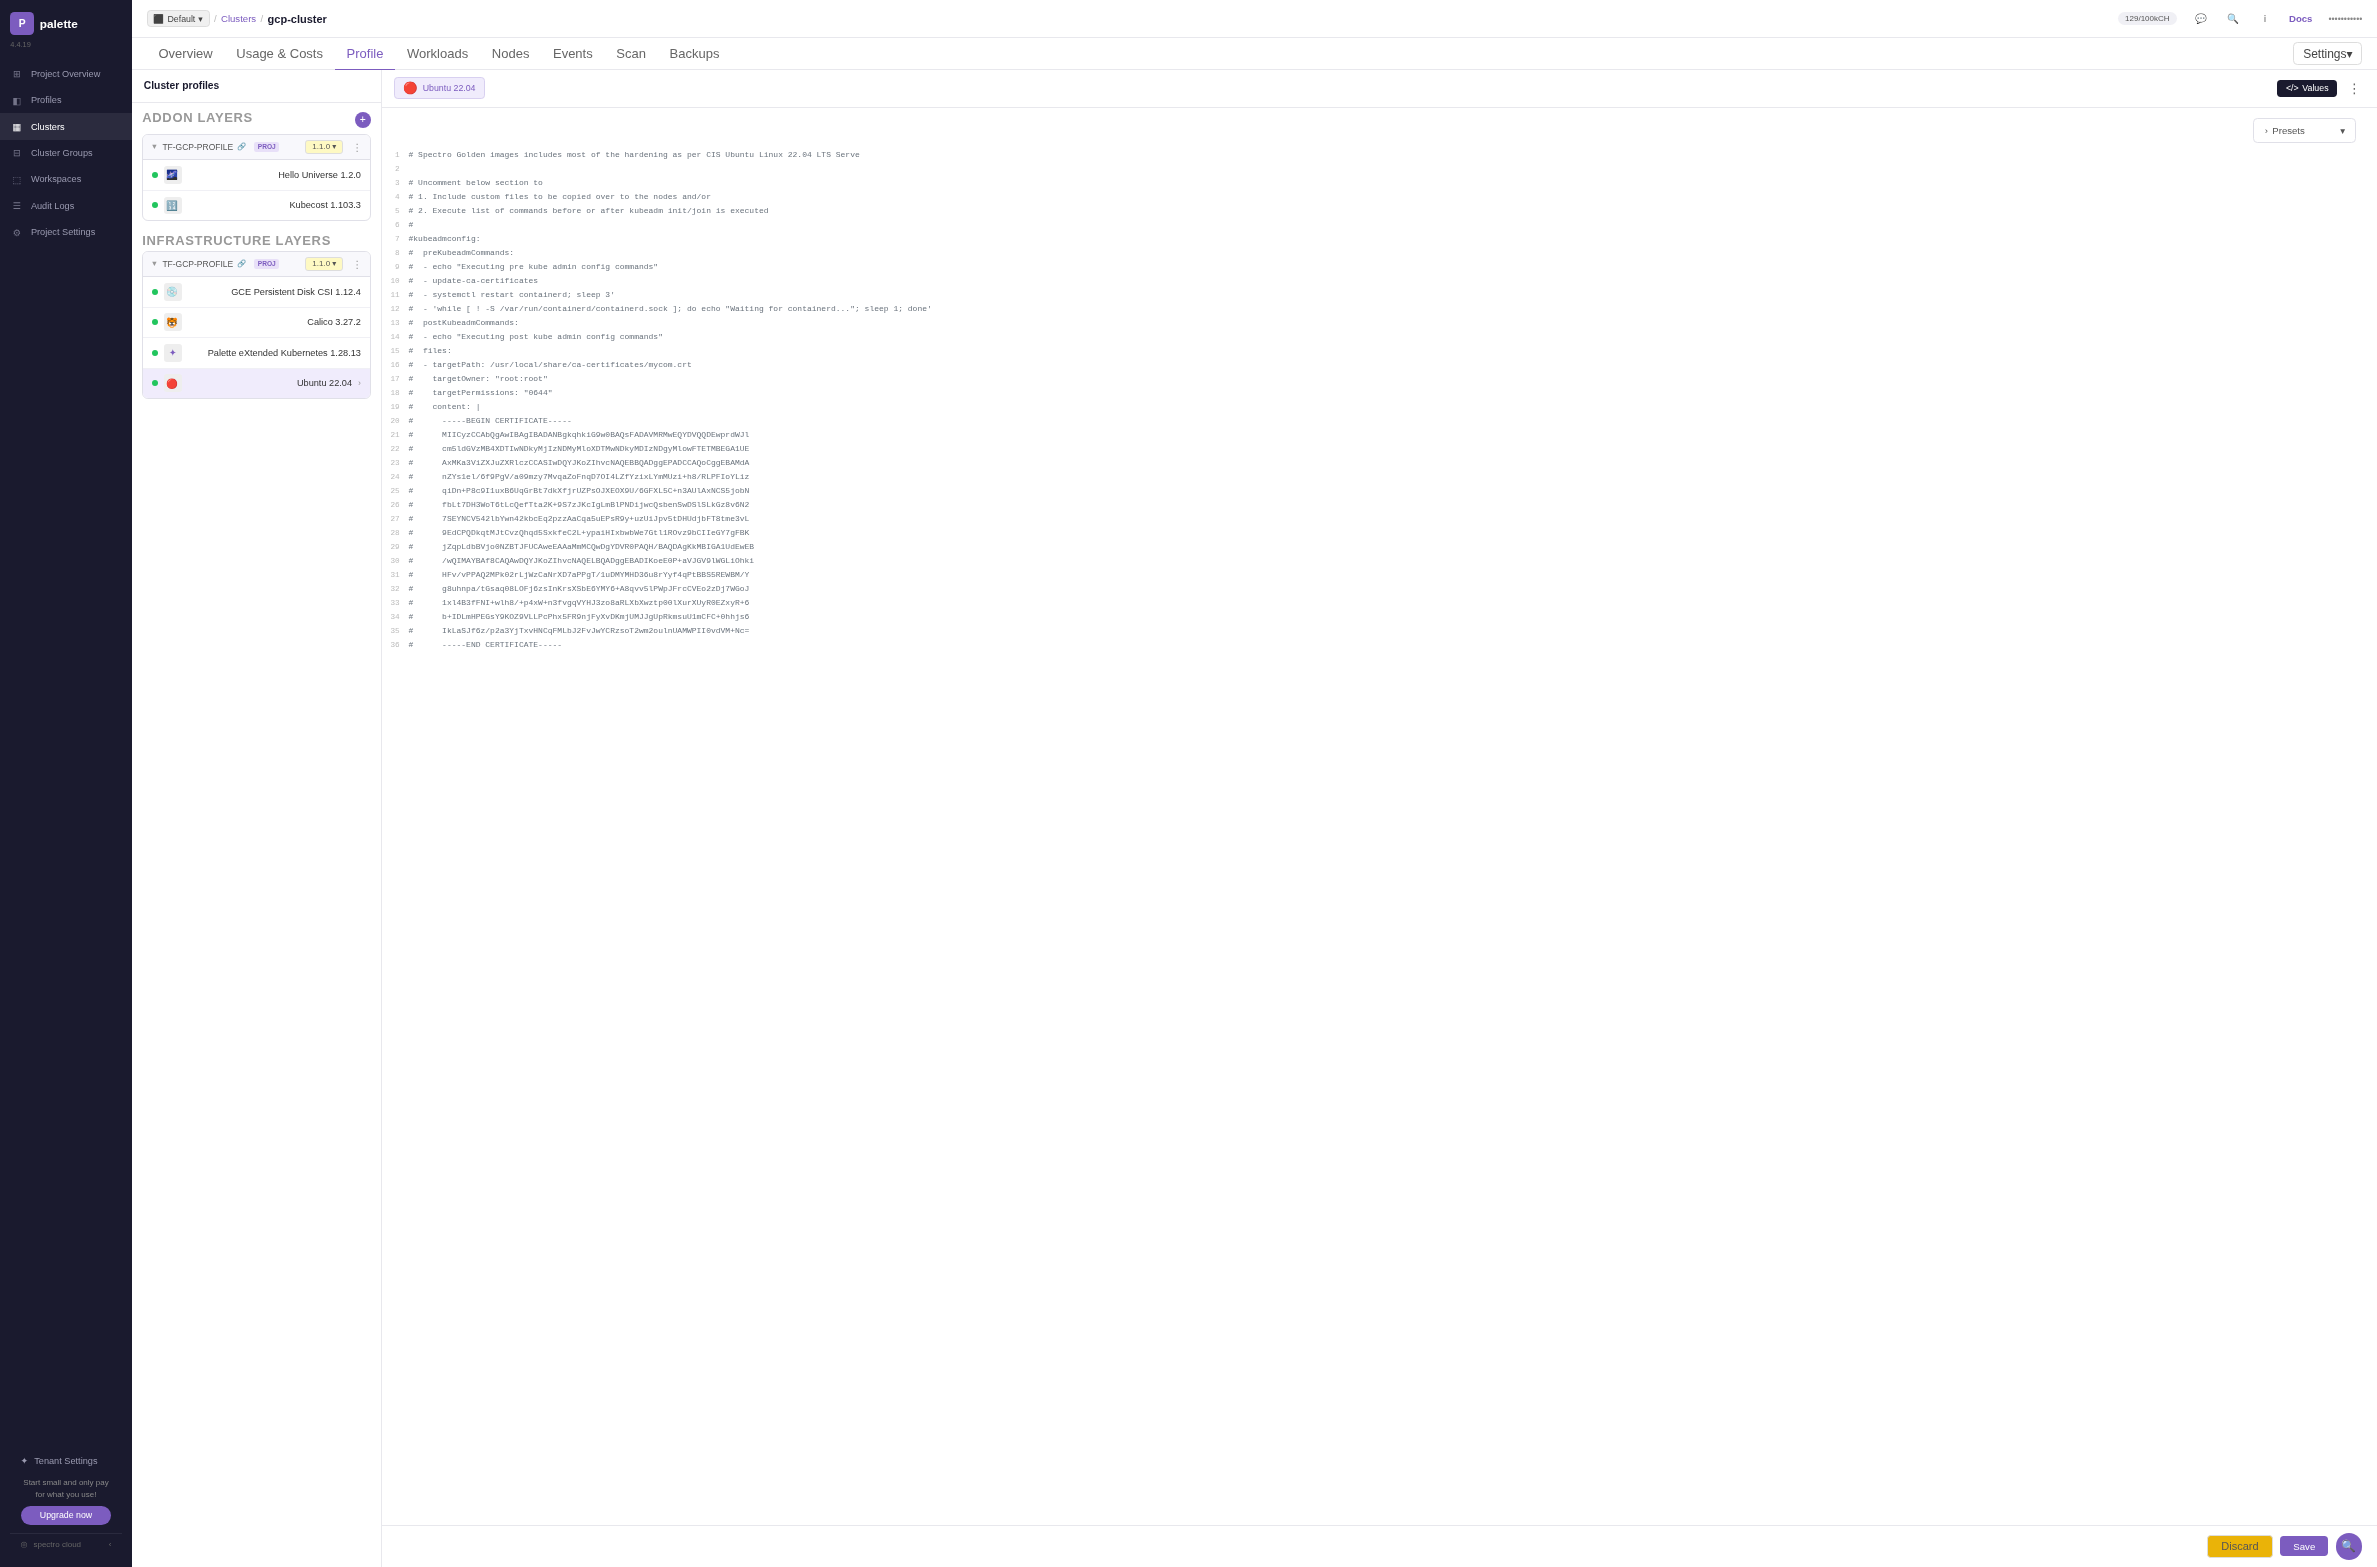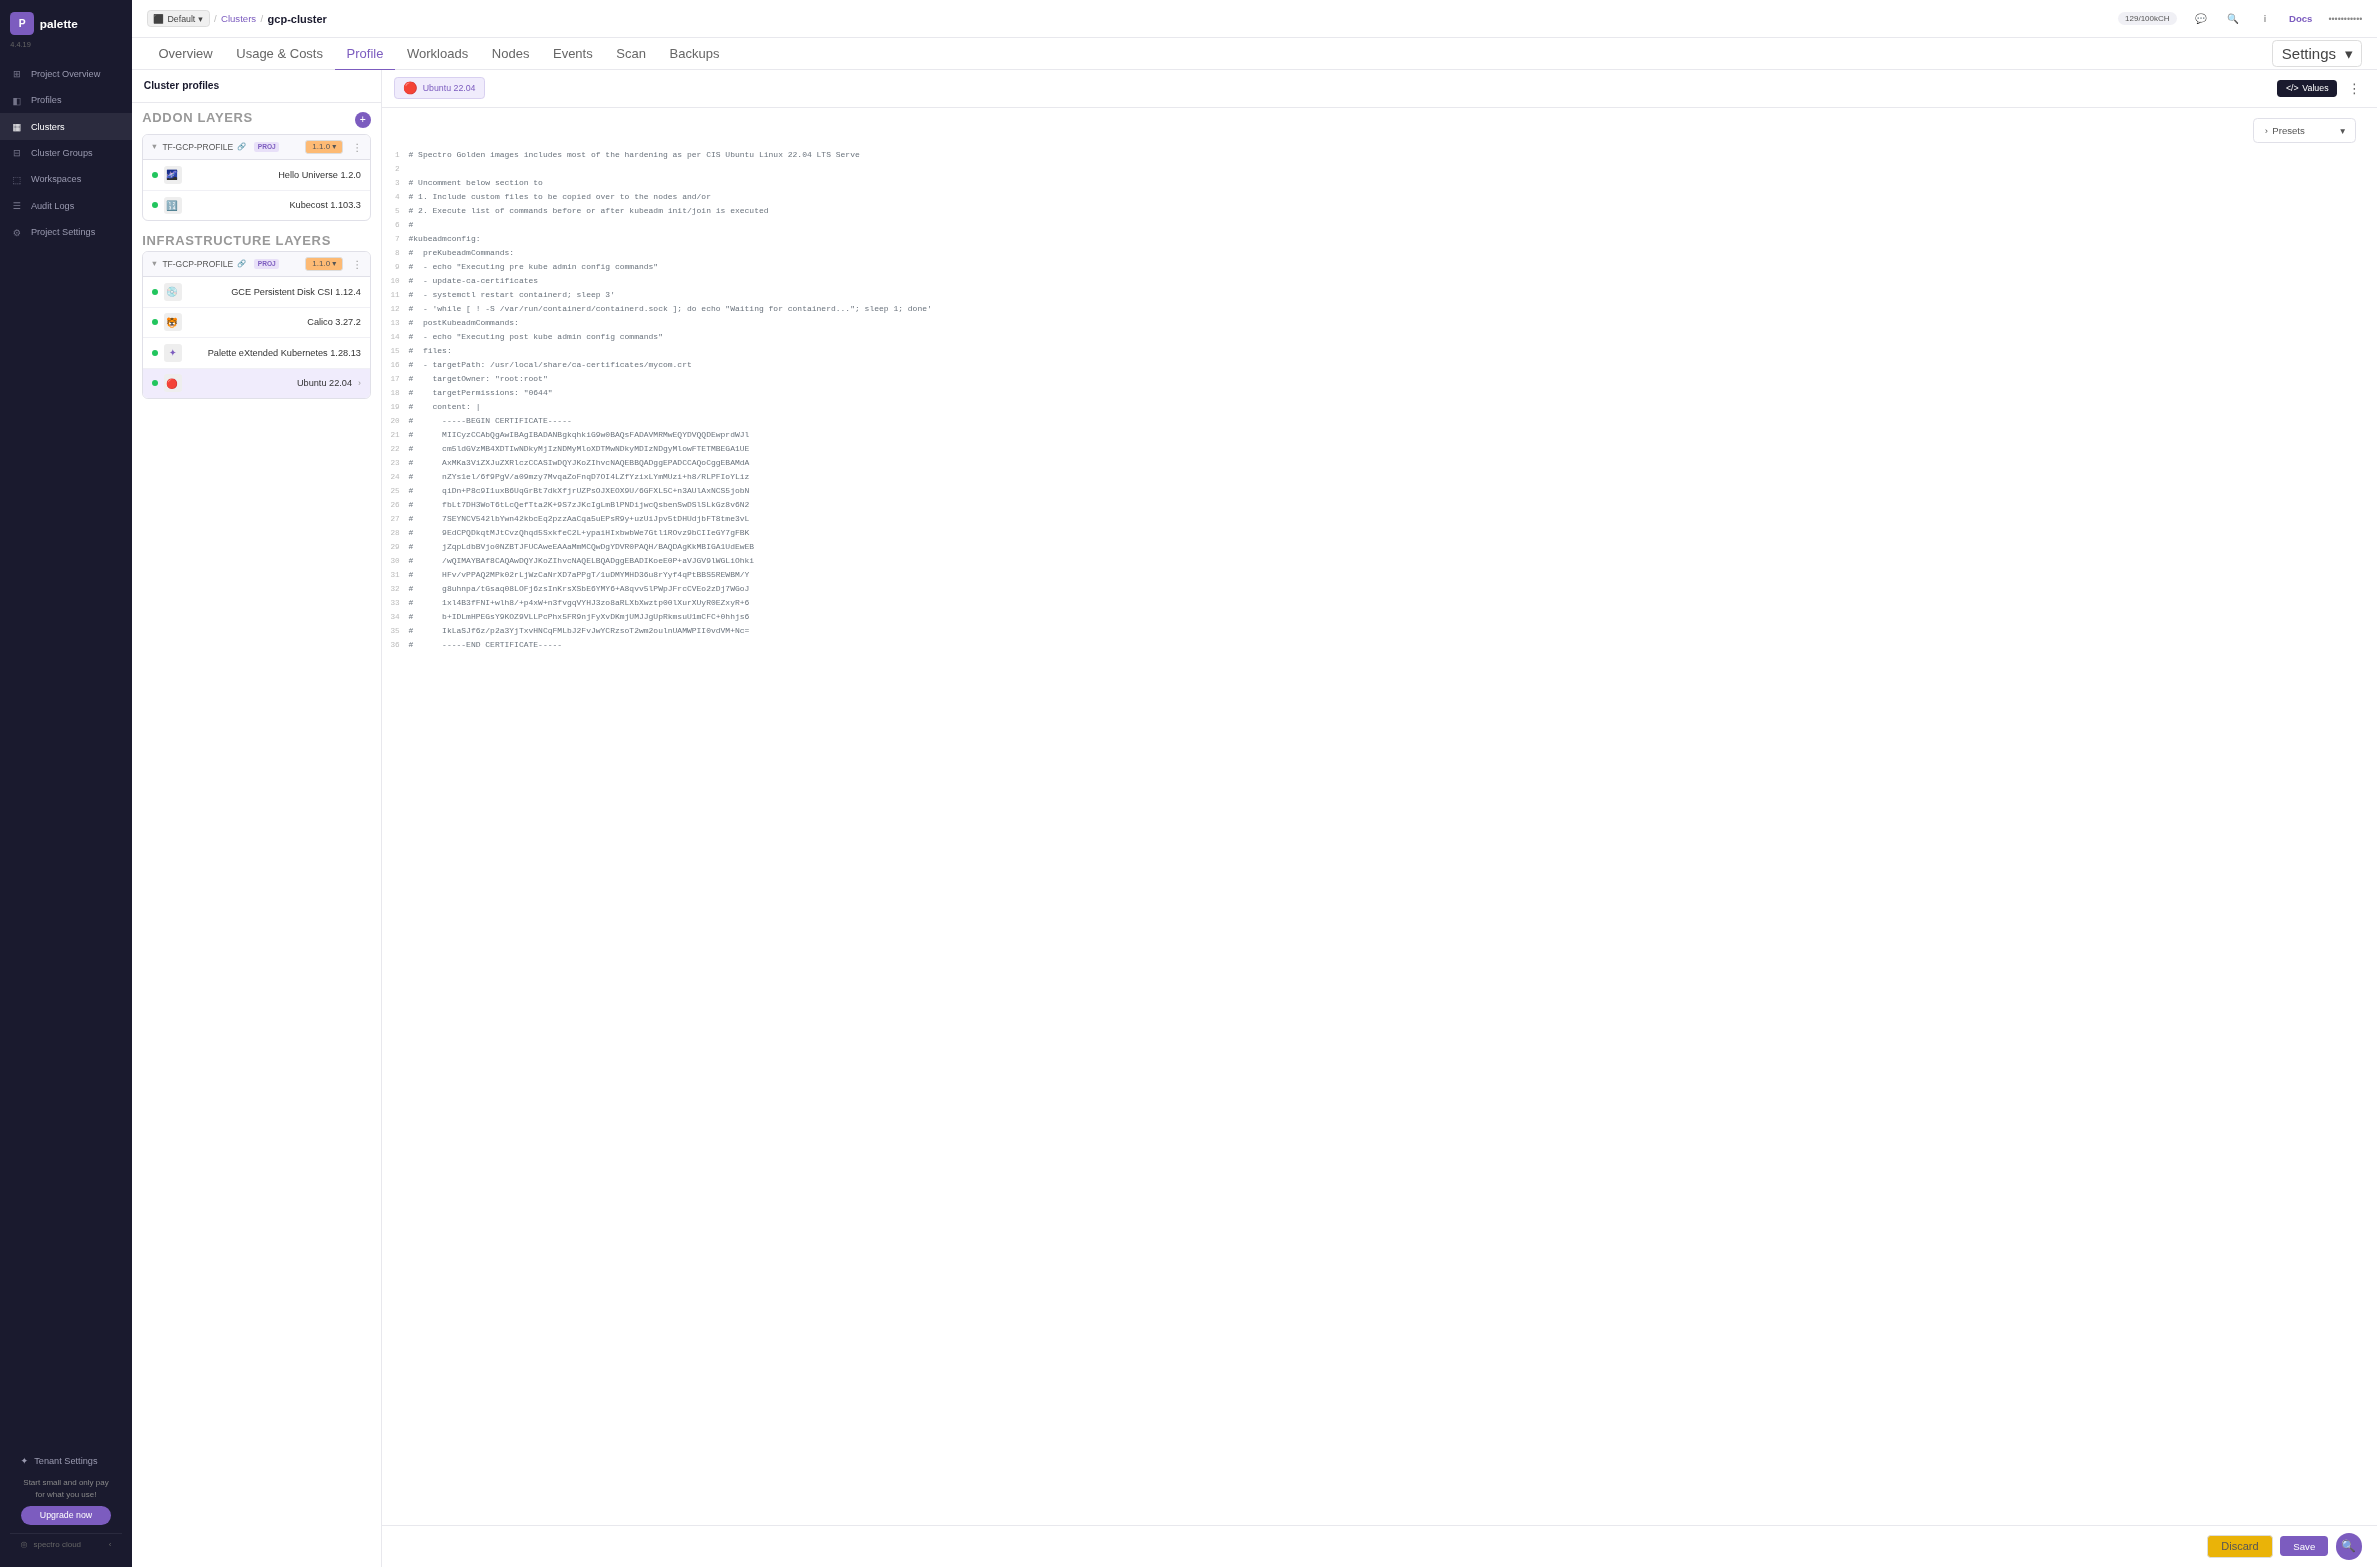--- a/index.html
+++ b/index.html
@@ -144,23 +144,23 @@
       border-bottom: 1.5px solid transparent;
       white-space: nowrap;
     }
     .tab.active { color: #7c5cbf; border-bottom-color: #7c5cbf; font-weight: 500; }
     .tab-right { margin-left: auto; }
     .settings-btn {
       background: white;
       border: 0.7px solid #ddd;
       border-radius: 4.4px;
       padding: 3.7px 8.8px;
-      font-size: 15px;
-      cursor: pointer;
-      display: flex; align-items: center; gap: 9px;
+      font-size: 12px;
+      cursor: pointer;
+      display: flex; align-items: center; gap: 0;
       color: #444;
     }
 
     
     .content { flex: 1; display: flex; overflow: hidden; }
 
     
     .left-panel {
       width: 250px;
       min-width: 250px;
@@ -204,21 +204,21 @@
       background: #e8e0f8;
       color: #7c5cbf;
       font-size: 6.6px;
       font-weight: 600;
       padding: 1.5px 3.7px;
       border-radius: 2.2px;
       margin-left: 2.9px;
     }
     .profile-version {
       margin-left: auto;
-      background: #fdba74;
+      background: #fef9c3;
       border: 0.7px solid #ddd;
       border-radius: 2.9px;
       padding: 1.5px 5.9px;
       font-size: 8px;
       color: #555;
       cursor: pointer;
     }
     .layer-more { color: #999; font-size: 10.3px; cursor: pointer; margin-left: 4.4px; }
     .layer-link { color: #7c5cbf; font-size: 7.4px; }
 

